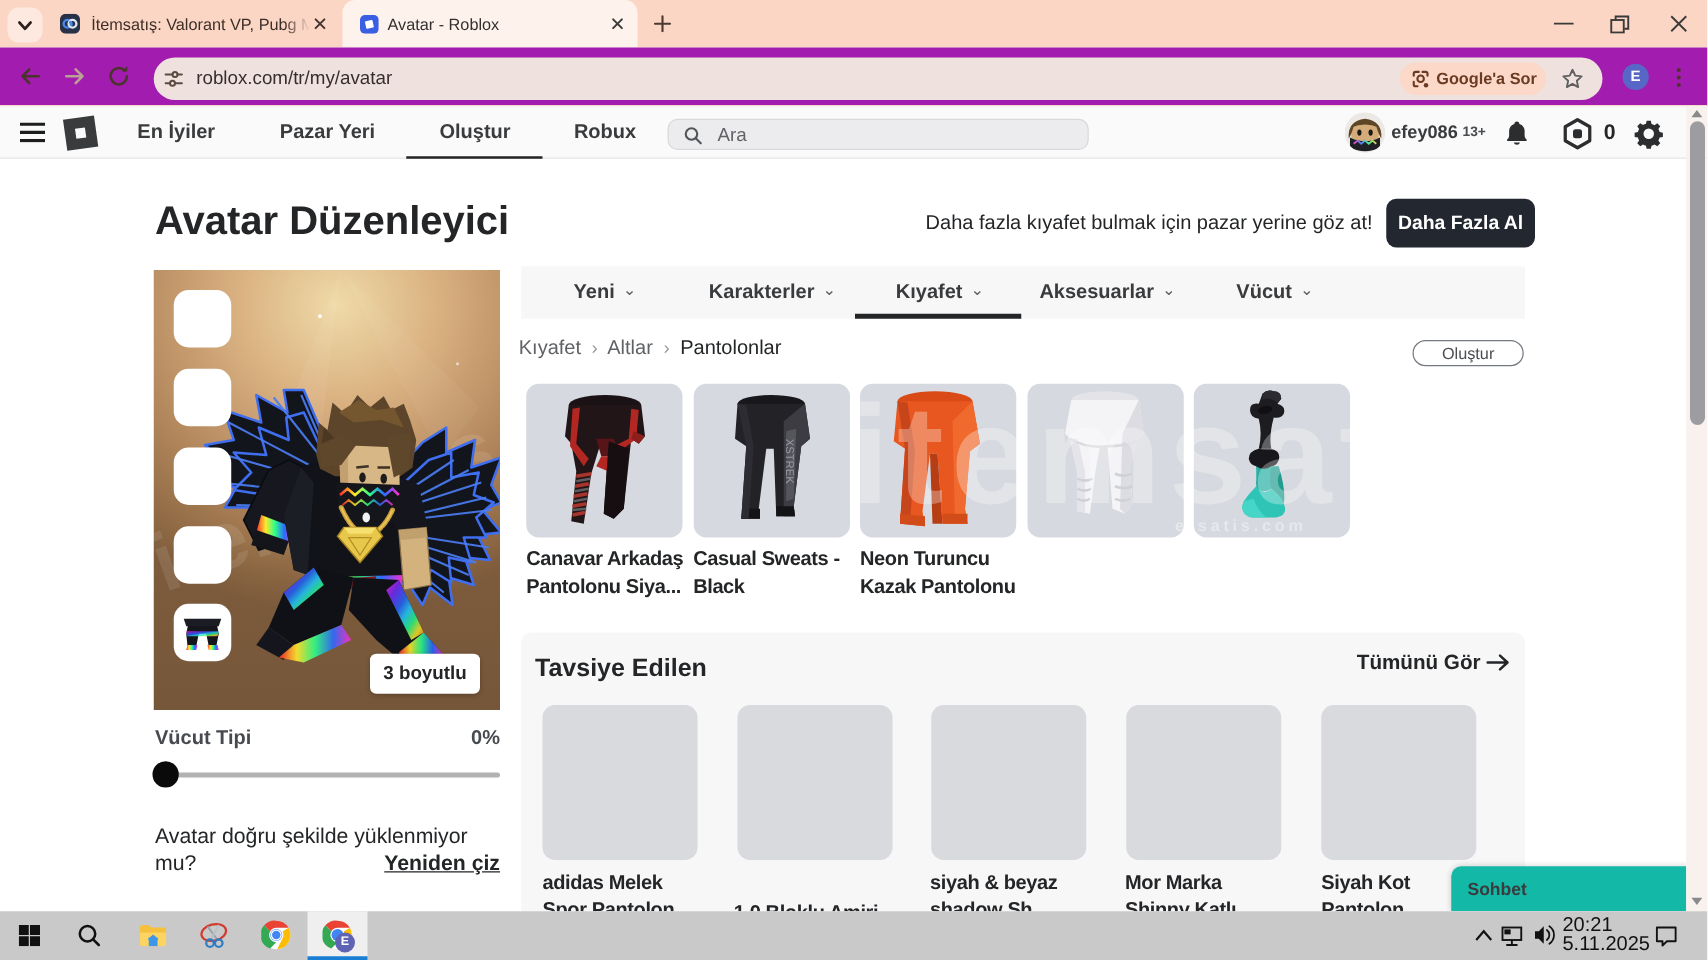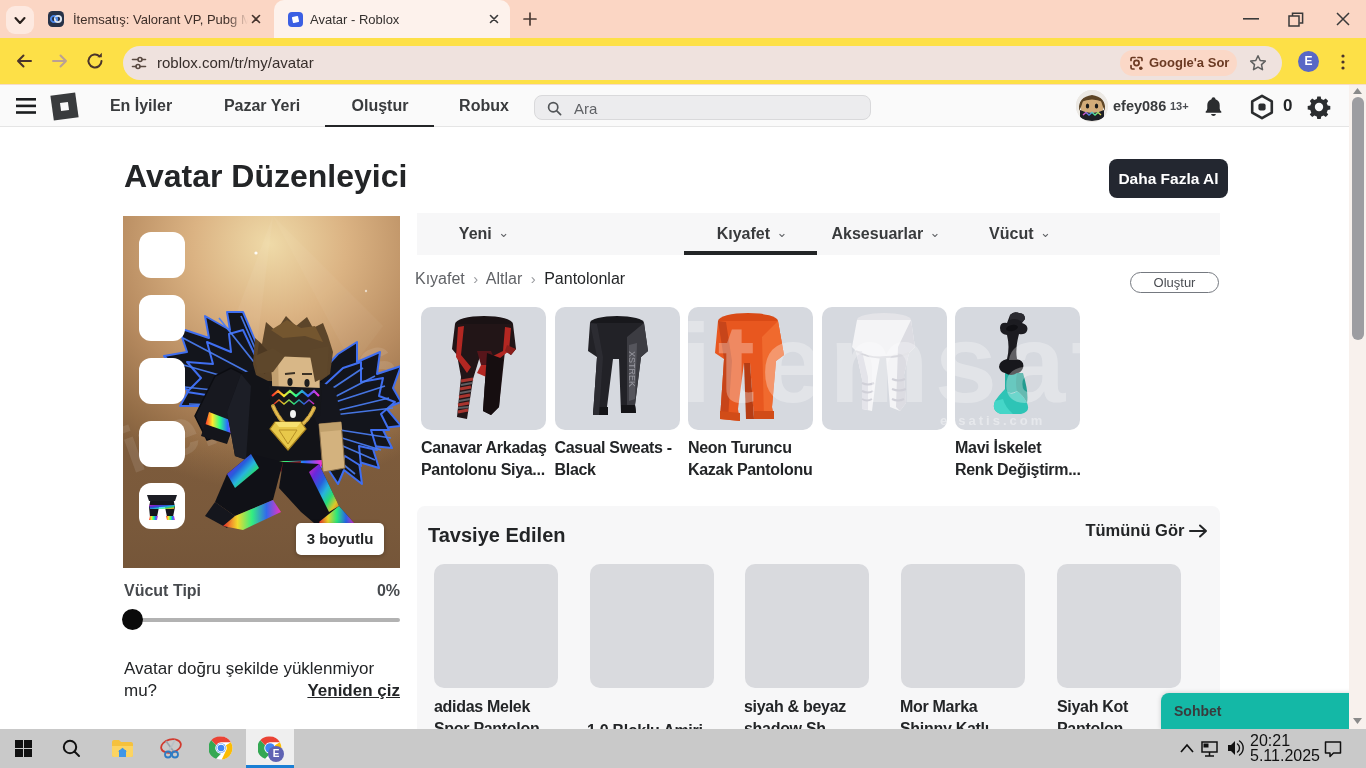--- a/index.html
+++ b/index.html
@@ -5,21 +5,21 @@
 * { margin:0; padding:0; box-sizing:border-box; }
 html,body { width:1366px; height:768px; overflow:hidden; font-family:"Liberation Sans", sans-serif; background:#fff; }
 #stage { position:relative; width:1366px; height:768px; overflow:hidden; }
 
 #tabbar { position:absolute; left:0; top:0; width:1366px; height:38px; background:#fbd6c4; }
 #tsearch { position:absolute; left:6px; top:6px; width:28px; height:28px; border-radius:9px; background:#fde9e0; }
 .tab1 { position:absolute; left:40px; top:0; width:230px; height:38px; }
 .tabtitle { position:absolute; font-size:13px; color:#3d2e28; top:12px; white-space:nowrap; }
 #tab2 { position:absolute; left:274px; top:0; width:236px; height:38px; background:#fdf2ec; border-radius:10px 10px 0 0; }
 
-#toolbar { position:absolute; left:0; top:38px; width:1366px; height:47px; background:#fde047; border-bottom:1px solid #f6dcca; }
+#toolbar { position:absolute; left:0; top:38px; width:1366px; height:47px; background:#a21caf; border-bottom:1px solid #f6dcca; }
 #omnibox { position:absolute; left:123px; top:8px; width:1159px; height:34px; border-radius:17px; background:#efe2de; }
 #lenschip { position:absolute; left:997px; top:4px; width:117px; height:26px; border-radius:13px; background:#fbd8c7; }
 
 #navbar { position:absolute; left:0; top:85px; width:1366px; height:42px; background:#fafafa; border-bottom:1px solid #e5e5e5; }
 .navlink { position:absolute; top:0; height:42px; line-height:42px; font-weight:bold; font-size:16px; color:#393b3d; text-align:center; }
 #searchbox { position:absolute; left:534px; top:10px; width:337px; height:25px; background:#ececee; border:1px solid #d9d9db; border-radius:8px; }
 
 #content { position:absolute; left:0; top:128px; width:1349px; height:601px; background:#fff; overflow:hidden; }
 h1.title { position:absolute; left:124px; top:30px; font-size:32px; font-weight:800; color:#232527; letter-spacing:0; }
 #promo { position:absolute; right:251px; top:42px; font-size:16px; color:#232527; }
@@ -195,20 +195,21 @@
         <rect x="9.4" y="9.4" width="7.2" height="7.2" rx="2" fill="#2b2d2f"></rect>
       </svg>
     <div style="position:absolute;left:1283px;top:0;height:42px;line-height:42px;font-weight:bold;font-size:17px;color:#232527;">0</div>
     <svg style="position:absolute;left:1307px;top:10px" width="24" height="24" viewBox="0 0 24 24">
         <path d="M10.3 1.5 h3.4 l.5 2.6 a8 8 0 0 1 2.4 1 l2.2-1.5 2.4 2.4-1.5 2.2 a8 8 0 0 1 1 2.4 l2.6.5 v3.4 l-2.6.5 a8 8 0 0 1-1 2.4 l1.5 2.2-2.4 2.4-2.2-1.5 a8 8 0 0 1-2.4 1 l-.5 2.6 h-3.4 l-.5-2.6 a8 8 0 0 1-2.4-1 l-2.2 1.5-2.4-2.4 1.5-2.2 a8 8 0 0 1-1-2.4 l-2.6-.5 v-3.4 l2.6-.5 a8 8 0 0 1 1-2.4 L2.8 5.9 5.2 3.5 7.4 5 a8 8 0 0 1 2.4-1 Z" fill="#2b2d2f"></path>
         <circle cx="12" cy="12" r="4.2" fill="#fafafa"></circle>
       </svg>
   </div>
   <div id="content">
     <h1 class="title">Avatar Düzenleyici</h1>
+    <div id="promo">Daha fazla kıyafet bulmak için pazar yerine göz at!</div>
     <div id="buybtn">Daha Fazla Al</div>
     <div id="avpanel">
       <svg width="277" height="352" viewBox="0 0 277 352">
         <defs>
           <linearGradient id="rb" x1="0" y1="0" x2="1" y2="1">
             <stop offset="0" stop-color="#ff2bd1"></stop>
               <stop offset="0.2" stop-color="#7b2bff"></stop>
               <stop offset="0.4" stop-color="#2b6bff"></stop>
               <stop offset="0.55" stop-color="#2bd1ff"></stop>
               <stop offset="0.7" stop-color="#2bff88"></stop>
@@ -325,20 +326,21 @@
       </div>
       <div id="btn3d">3 boyutlu</div>
     </div>
     <div id="vtipi"><span>Vücut Tipi</span><span style="float:right;">0%</span></div>
     <div id="slider">
         <div id="sthumb"></div>
       </div>
     <div id="question">Avatar doğru şekilde yüklenmiyor<br>mu?<span style="float:right;font-weight:bold;text-decoration:underline;">Yeniden çiz</span></div>
     <div id="tabstrip">
       <div class="rtab" style="left:0;">Yeni <span class="chev">⌄</span></div>
+      <div class="rtab" style="left:134px;">Karakterler <span class="chev">⌄</span></div>
       <div class="rtab" style="left:268px;">Kıyafet <span class="chev">⌄</span></div>
       <div class="rtab" style="left:402px;">Aksesuarlar <span class="chev">⌄</span></div>
       <div class="rtab" style="left:536px;">Vücut <span class="chev">⌄</span></div>
       <div id="tabline"></div>
     </div>
     <div id="crumbs">Kıyafet <span class="csep">›</span> Altlar <span class="csep">›</span> <span style="color:#232527;">Pantolonlar</span></div>
     <div id="newbtn">Oluştur</div>
     <div class="card" style="left:421px;"><svg width="125" height="123" viewBox="0 0 125 123">
 <ellipse cx="63" cy="17" rx="29" ry="8" fill="#1a1214"></ellipse>
 <path d="M34 17 L92 17 L95 42 L90 48 L84 44 L78 100 L70 108 L62 104 L66 46 L60 46 L52 72 L46 112 L36 110 L40 70 L36 48 L31 42 Z" fill="#221517"></path>
@@ -404,21 +406,20 @@
 <path d="M62 66 Q60 76 62 84 Q68 88 72 96 Q74 86 68 66 Z" fill="#239c90"></path>
 <path d="M40 94 Q36 104 46 107 L58 107 Q50 100 48 92 Z" fill="#45d6c8"></path>
 <path d="M55 8 Q59 4 64 6 Q70 6 70 12 L67 15 Q60 10 55 13 Z" fill="#2b2b31"></path>
 <ellipse cx="57" cy="21" rx="6" ry="3" fill="#101014" transform="rotate(-12 57 21)"></ellipse>
 </svg></div>
     <div id="watermark">itemsatıs</div>
     <div style="position:absolute;left:940px;top:285px;font-size:13px;color:rgba(255,255,255,0.4);font-weight:bold;letter-spacing:3px;">ersatis.com</div>
     <div class="cardtitle" style="left:421px;top:309px;">Canavar Arkadaş<br>Pantolonu Siya...</div>
     <div class="cardtitle" style="left:554.5px;top:309px;">Casual Sweats -<br>Black</div>
     <div class="cardtitle" style="left:688px;top:309px;">Neon Turuncu<br>Kazak Pantolonu</div>
-    <div class="cardtitle" style="left:955px;top:309px;">Mavi İskelet<br>Renk Değiştirm...</div>
     <div id="recpanel">
       <div style="position:absolute;left:11px;top:18px;font-size:20px;font-weight:bold;color:#232527;">Tavsiye Edilen</div>
       <div style="position:absolute;right:12px;top:15px;font-size:16.5px;font-weight:bold;color:#232527;">Tümünü Gör <svg width="19" height="14" viewBox="0 0 19 14" style="vertical-align:-2px;">
             <path d="M1 7 L17 7 M11 1.5 L17 7 L11 12.5" fill="none" stroke="#232527" stroke-width="2" stroke-linecap="round" stroke-linejoin="round"></path>
           </svg></div>
       <div class="rcard" style="left:17px;"></div>
       <div class="rcard" style="left:172.7px;"></div>
       <div class="rcard" style="left:328.4px;"></div>
       <div class="rcard" style="left:484.1px;"></div>
       <div class="rcard" style="left:639.8px;"></div>

